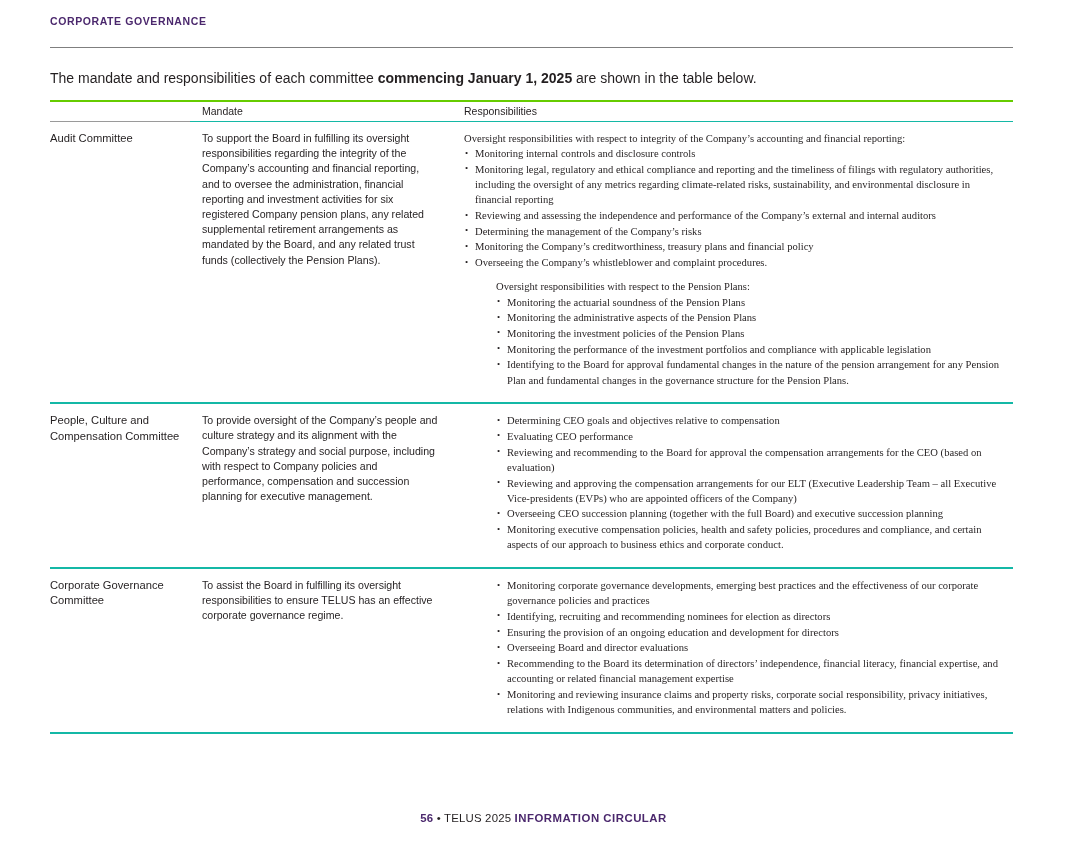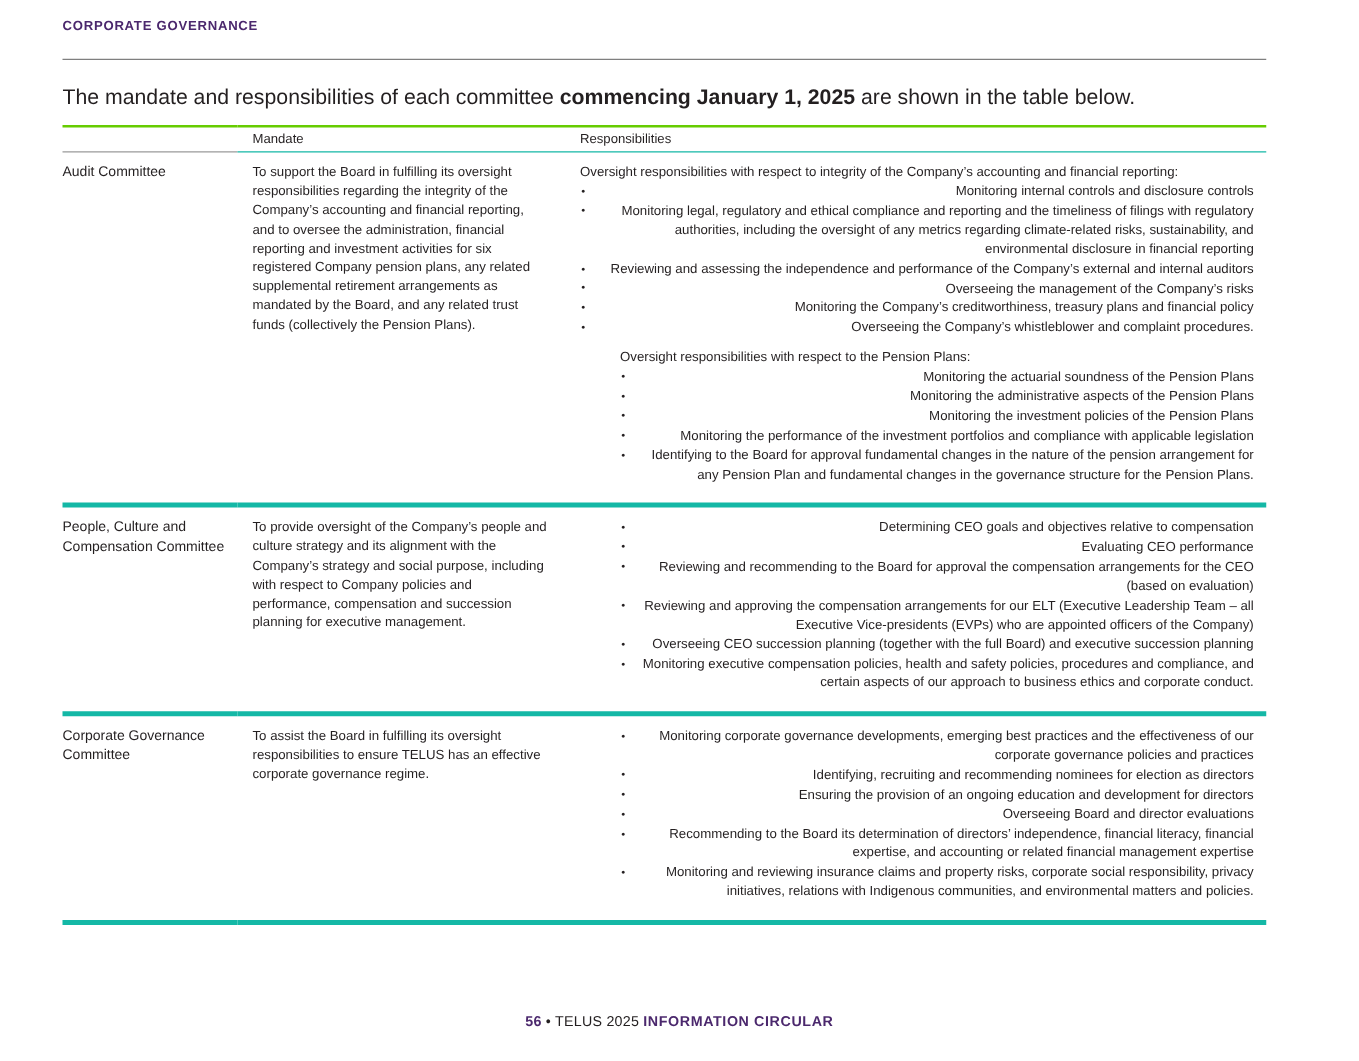--- a/index.html
+++ b/index.html
@@ -37,21 +37,21 @@
     top: 47px;
     width: 963px;
     height: 1px;
     background: #7f7f7f;
   }
   .intro {
     position: absolute;
     left: 50px;
     top: 70px;
     width: 963px;
-    font-size: 17px;
+    font-size: 14px;
     line-height: 16px;
     color: #231f20;
   }
   .intro b { font-weight: bold; }
 
   .table-wrap {
     position: absolute;
     left: 50px;
     top: 100px;
     width: 963px;
@@ -75,39 +75,38 @@
     border-bottom: 1px solid #14b8a6;
     vertical-align: bottom;
   }
   table.mandate thead th.c1 { border-bottom: 1px solid #9a9a9a; }
   table.mandate thead th.c2 { padding-left: 12px; }
   table.mandate thead th.c3 { padding-left: 12px; margin-top: 24px; }
 
   table.mandate tbody td {
     vertical-align: top;
     padding: 9px 10px 14px 0;
-    border-bottom: 4px solid #14b8a6;
+    border-bottom: 2px solid #14b8a6;
     font-size: 10.6px;
     line-height: 15.2px;
   }
   table.mandate tbody td.c1 {
     font-size: 11.2px;
     line-height: 15.4px;
     padding-right: 8px;
   }
   table.mandate tbody td.c2 { padding-left: 12px; padding-right: 14px; }
-  table.mandate tbody td.c3 { padding-left: 12px; padding-right: 10px; }
+  table.mandate tbody td.c3 { padding-left: 12px; padding-right: 10px; font-family: Liberation Serif, serif; }
 
   .blk { margin: 0 0 9px 0; }
   .blk:last-child { margin-bottom: 0; margin-left: 32px; }
   ul.bullets {
     list-style: none;
     margin: 0;
     padding: 0;
-    text-align: right;
   }
   ul.bullets li {
     position: relative;
     padding-left: 11px;
     margin: 0 0 0.5px 0;
   }
   ul.bullets li:before {
     content: "\2022";
     position: absolute;
     left: 1px;
@@ -160,21 +159,21 @@
           <tr>
             <td class="c1">Audit Committee</td>
             <td class="c2">To support the Board in fulfilling its oversight responsibilities regarding the integrity of the Company’s accounting and financial reporting, and to oversee the administration, financial reporting and investment activities for six registered Company pension plans, any related supplemental retirement arrangements as mandated by the Board, and any related trust funds (collectively the Pension Plans).</td>
             <td class="c3">
               <div class="blk">
                 <div>Oversight responsibilities with respect to integrity of the Company’s accounting and financial reporting:</div>
                 <ul class="bullets">
                   <li>Monitoring internal controls and disclosure controls</li>
                   <li>Monitoring legal, regulatory and ethical compliance and reporting and the timeliness of filings with regulatory authorities, including the oversight of any metrics regarding climate-related risks, sustainability, and environmental disclosure in financial reporting</li>
                   <li>Reviewing and assessing the independence and performance of the Company’s external and internal auditors</li>
-                  <li>Overseeing the management of the Company’s risks</li>
+                  <li>Determining the management of the Company’s risks</li>
                   <li>Monitoring the Company’s creditworthiness, treasury plans and financial policy</li>
                   <li>Overseeing the Company’s whistleblower and complaint procedures.</li>
                 </ul>
               </div>
               <div class="blk">
                 <div>Oversight responsibilities with respect to the Pension Plans:</div>
                 <ul class="bullets">
                   <li>Monitoring the actuarial soundness of the Pension Plans</li>
                   <li>Monitoring the administrative aspects of the Pension Plans</li>
                   <li>Monitoring the investment policies of the Pension Plans</li>

